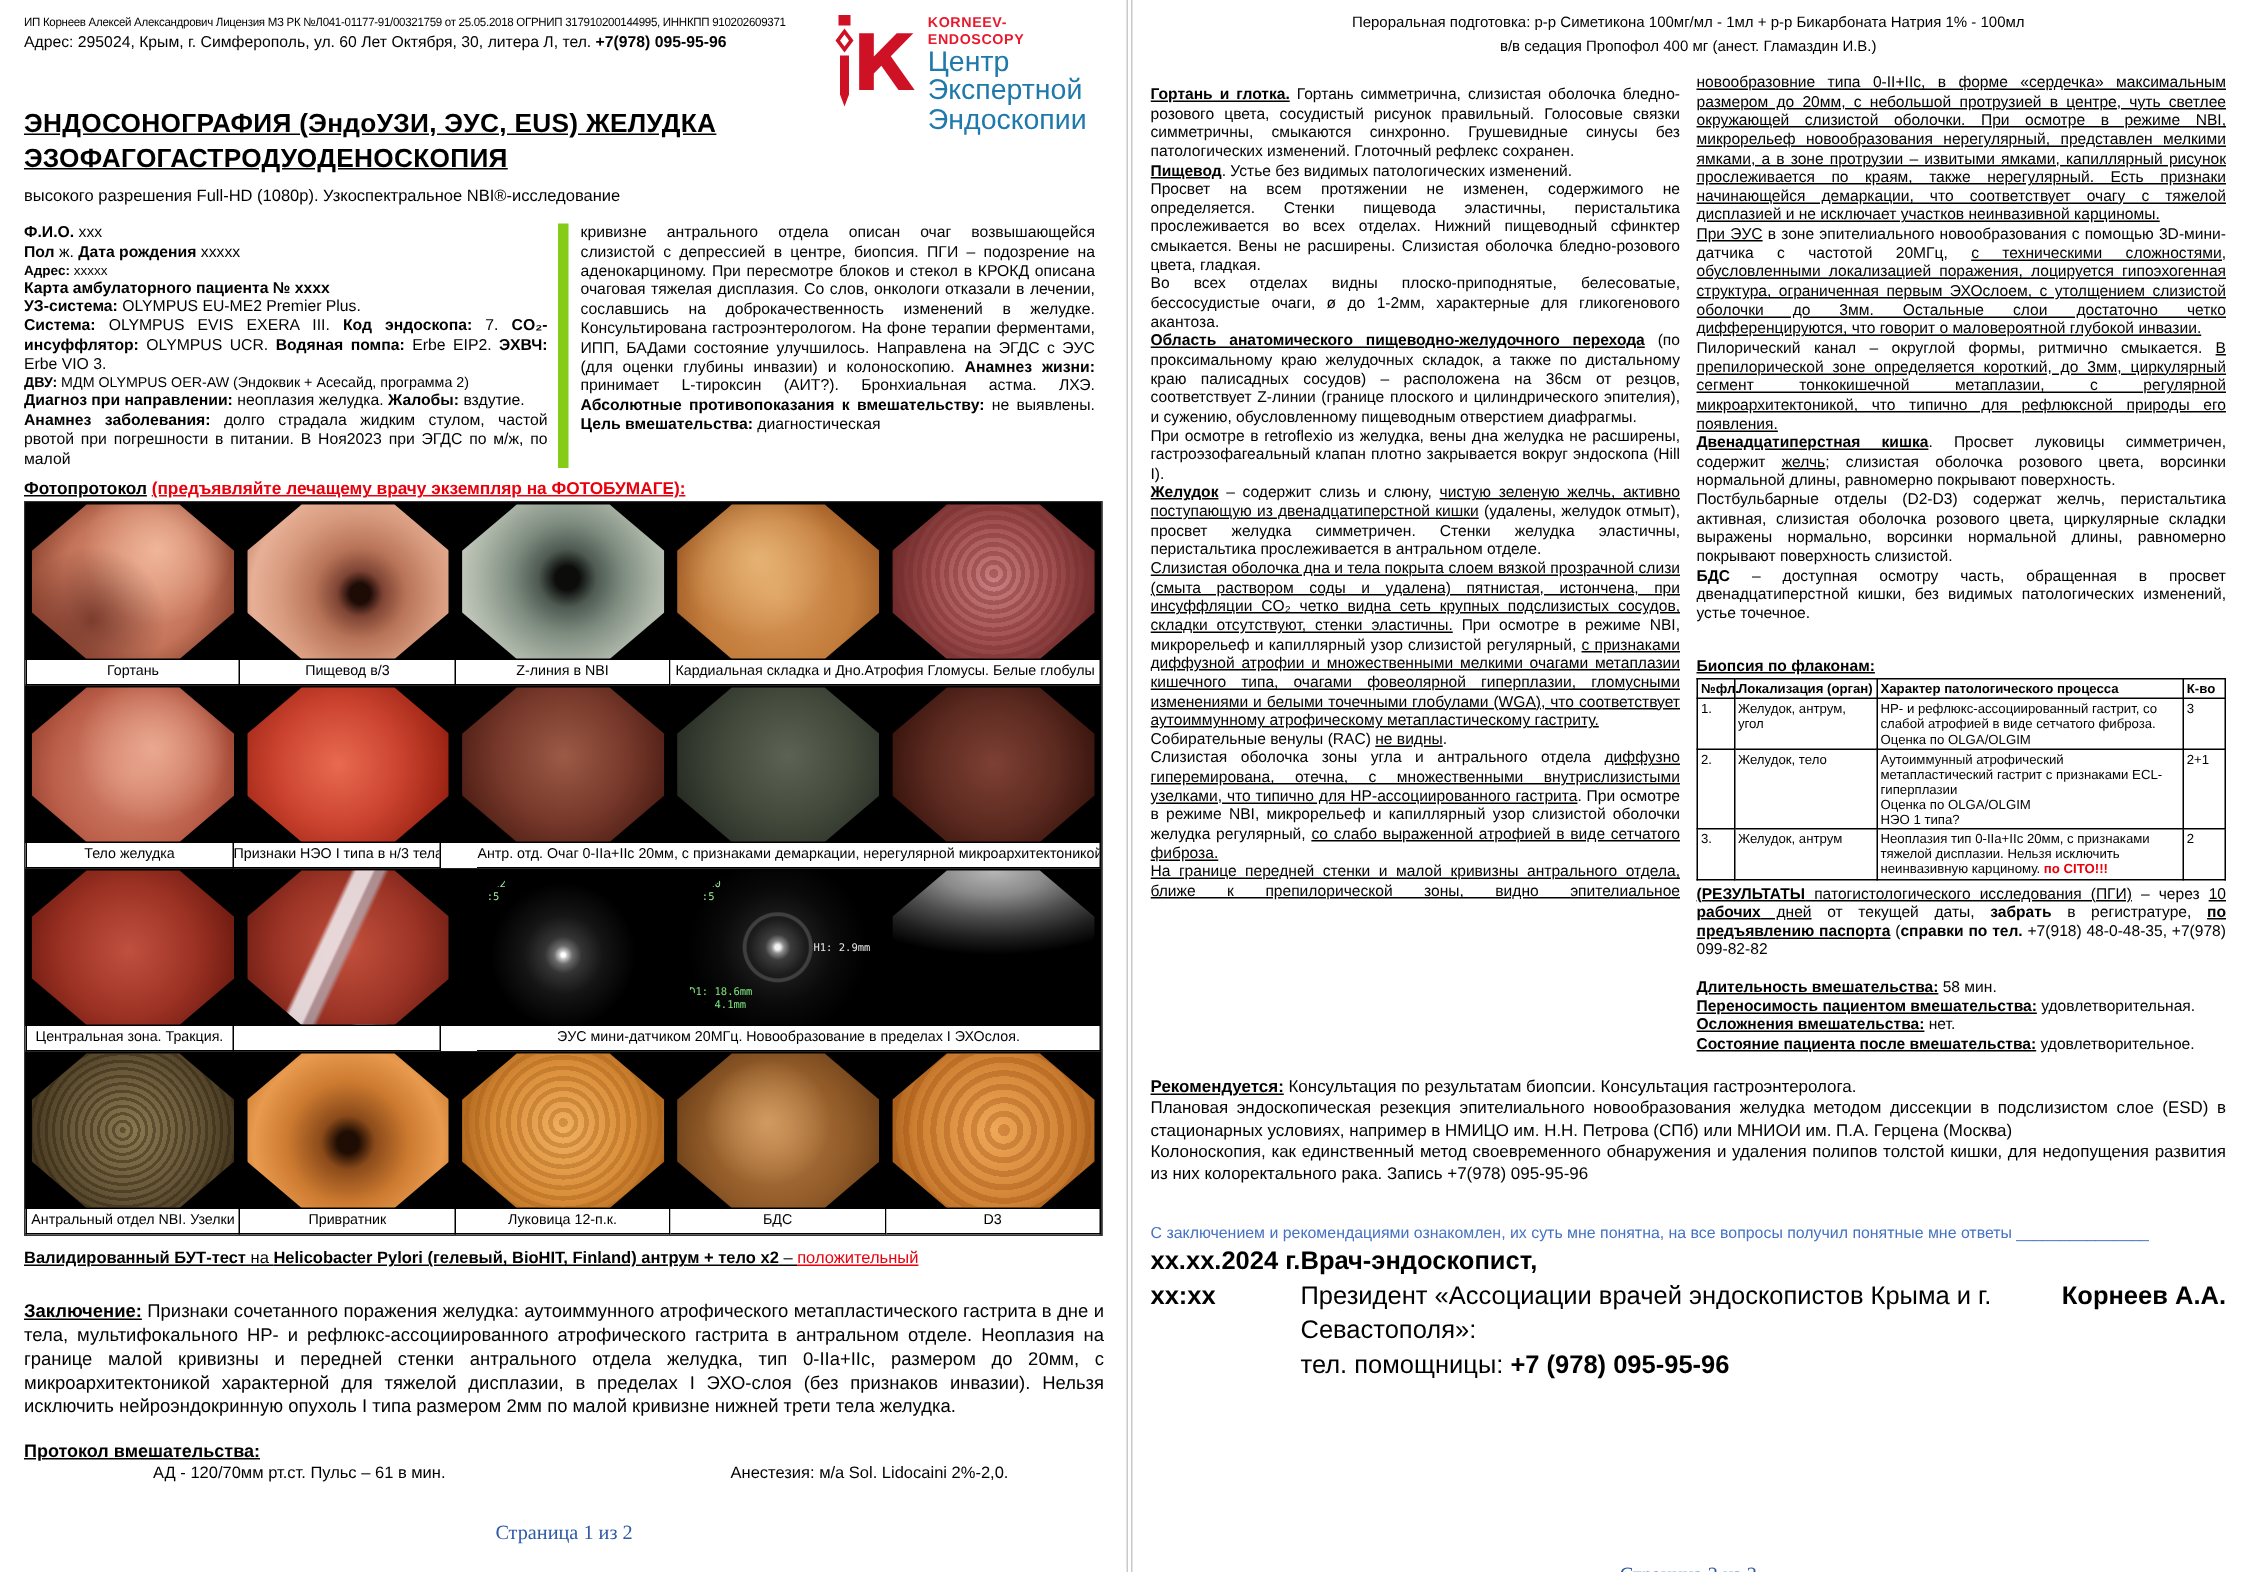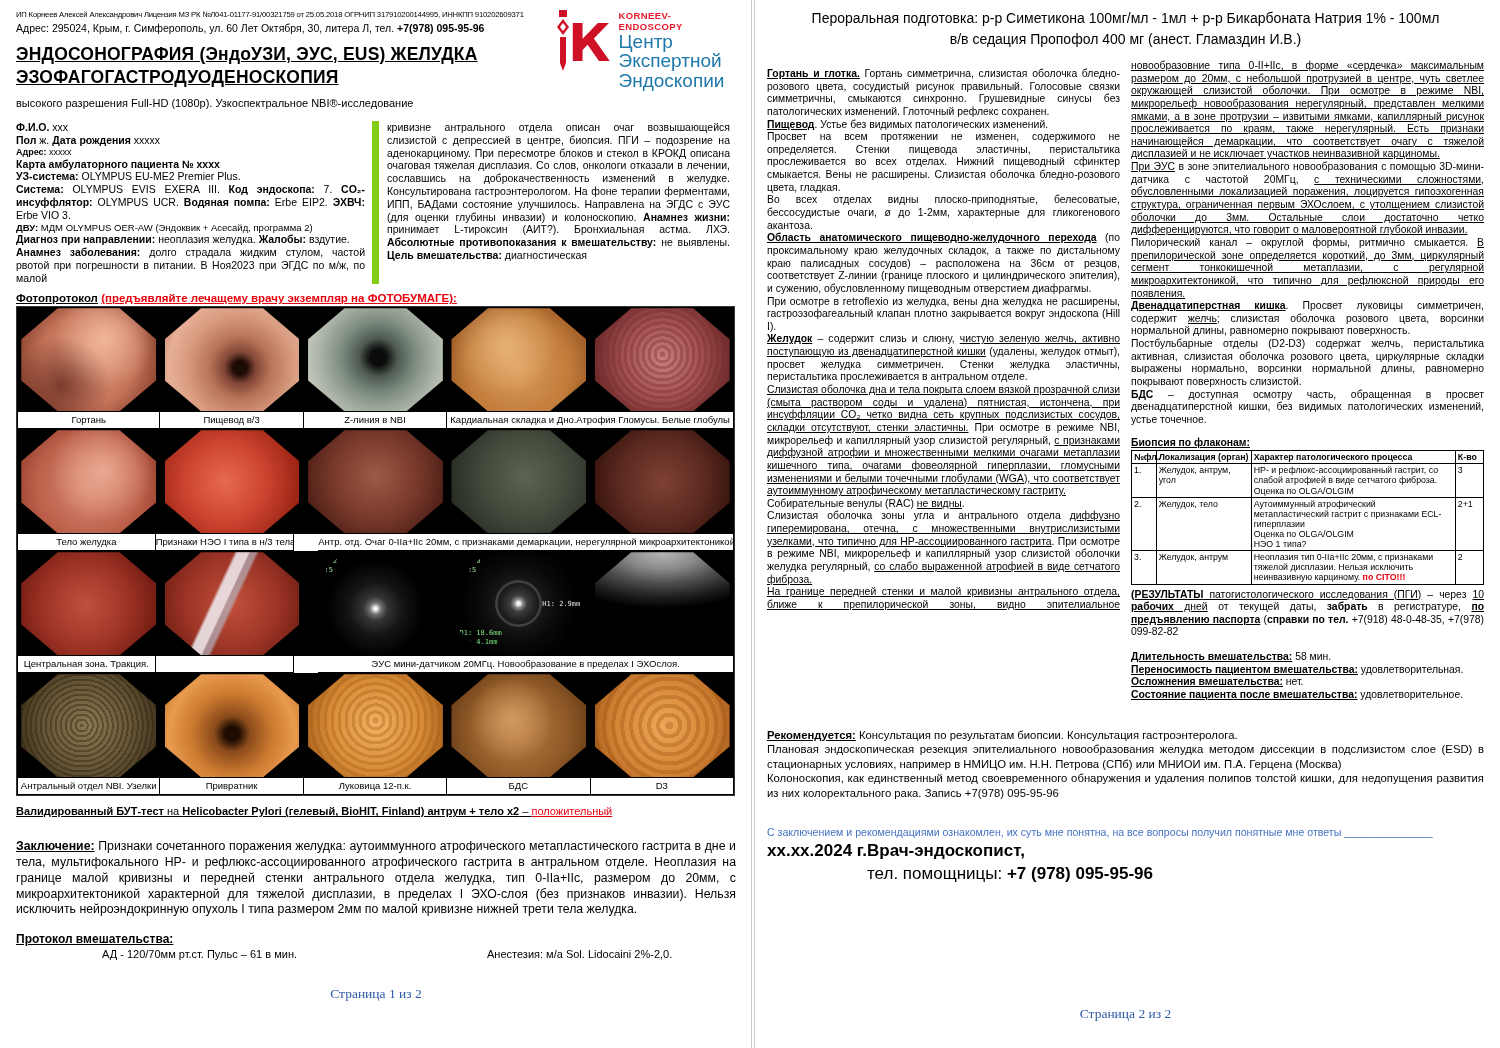--- a/index.html
+++ b/index.html
@@ -82,21 +82,21 @@
 
   .but-line { font-size:11px; margin-top:9px; }
   .conclusion { font-size:12.3px; line-height:1.28; margin-top:22px; }
   .prot-h { font-size:12px; margin-top:14px; }
   .prot-row { display:flex; font-size:11px; margin-top:2px; }
   .prot-bp { margin-left:86px; }
   .prot-an { margin-left:190px; }
   .pfooter { text-align:center; font-family:"Liberation Serif", serif; color:#2e5aa8; font-size:13.5px; margin-top:26px; }
 
   
-  .prep { text-align:center; font-size:14px; line-height:1.25; }
+  .prep { text-align:center; font-size:10px; line-height:1.25; }
   .cols2 { display:flex; gap:11px; margin-top:12px; height:658px; overflow:hidden; }
   .col2 { width:50%; }
   .col2 .p { font-size:10.4px; line-height:1.215; }
   .spread { text-align-last:justify; }
 
   table.bio { border-collapse:collapse; width:100%; margin-top:1px; table-layout:fixed; }
   table.bio th, table.bio td { border:1px solid #000; font-size:8.8px; line-height:1.15; padding:1px 2px; vertical-align:top; text-align:left; }
   table.bio th { font-weight:700; }
   .bio-c1 { width:7%; } .bio-c2 { width:27%; } .bio-c3 { width:58%; } .bio-c4 { width:8%; }
   .pre { white-space:pre-line; }
@@ -114,21 +114,21 @@
 <body>
 
 <div class="sheet">
   <div class="pagedivider"></div>
 
   <div class="page page1">
     <div class="hdr">
       <div class="hdr-left">
         <div class="license">ИП Корнеев Алексей Александрович Лицензия МЗ РК №Л041-01177-91/00321759 от 25.05.2018 ОГРНИП 317910200144995, ИННКПП 910202609371</div>
         <div class="addr"><span>Адрес: 295024, Крым, г. Симферополь, ул. 60 Лет Октября, 30, литера Л, тел. </span><span class="rs-b">+7(978) 095-95-96</span></div>
-        <div class="title" style="margin-top:10px;">ЭНДОСОНОГРАФИЯ (ЭндоУЗИ, ЭУС, EUS) ЖЕЛУДКА</div>
+        <div class="title" style="margin-top:38px;">ЭНДОСОНОГРАФИЯ (ЭндоУЗИ, ЭУС, EUS) ЖЕЛУДКА</div>
         <div class="title" style="margin-top:2px;">ЭЗОФАГОГАСТРОДУОДЕНОСКОПИЯ</div>
         <div class="subtitle">высокого разрешения Full-HD (1080p). Узкоспектральное NBI®-исследование</div>
       </div>
       <div class="logo">
         <div class="logo-mark">
           <div class="logo-needle">
             <svg width="14" height="62" viewBox="0 0 14 62">
               <rect x="3" y="0" width="8" height="7" fill="#cf1126"></rect>
               <path d="M7 9 L13 17 L7 25 L1 17 Z M7 13 L10 17 L7 21 L4 17 Z" fill="#cf1126" fill-rule="evenodd"></path>
               <path d="M4 27 h6 v26 l-3 8 l-3 -8 z" fill="#cf1126"></path>
@@ -300,21 +300,21 @@
         <div class="p spread"><span class="rs-u">На границе передней стенки и малой кривизны антрального отдела, ближе к препилорической зоны, видно эпителиальное</span></div>
       </div>
       <div class="col2">
         <div class="p"><span class="rs-u">новообразовние типа 0-II+IIc, в форме «сердечка» максимальным размером до 20мм, с небольшой протрузией в центре, чуть светлее окружающей слизистой оболочки. При осмотре в режиме NBI, микрорельеф новообразования нерегулярный, представлен мелкими ямками, а в зоне протрузии – извитыми ямками, капиллярный рисунок прослеживается по краям, также нерегулярный. Есть признаки начинающейся демаркации, что соответствует очагу с тяжелой дисплазией и не исключает участков неинвазивной карциномы.</span></div>
         <div class="p"><span class="rs-u">При ЭУС</span><span> в зоне эпителиального новообразования с помощью 3D-мини-датчика с частотой 20МГц, </span><span class="rs-u">с техническими сложностями, обусловленными локализацией поражения, лоцируется гипоэхогенная структура, ограниченная первым ЭХОслоем, с утолщением слизистой оболочки до 3мм. Остальные слои достаточно четко дифференцируются, что говорит о маловероятной глубокой инвазии.</span></div>
         <div class="p"><span>Пилорический канал – округлой формы, ритмично смыкается. </span><span class="rs-u">В препилорической зоне определяется короткий, до 3мм, циркулярный сегмент тонкокишечной метаплазии, с регулярной микроархитектоникой, что типично для рефлюксной природы его появления.</span></div>
         <div class="p"><span class="rs-b rs-u">Двенадцатиперстная кишка</span><span>. Просвет луковицы симметричен, содержит </span><span class="rs-u">желчь</span><span>; слизистая оболочка розового цвета, ворсинки нормальной длины, равномерно покрывают поверхность.</span></div>
         <div class="p"><span>Постбульбарные отделы (D2-D3) содержат желчь, перистальтика активная, слизистая оболочка розового цвета, циркулярные складки выражены нормально, ворсинки нормальной длины, равномерно покрывают поверхность слизистой.</span></div>
         <div class="p"><span class="rs-b">БДС</span><span> – доступная осмотру часть, обращенная в просвет двенадцатиперстной кишки, без видимых патологических изменений, устье точечное.</span></div>
 
-        <div class="p" style="margin-top:10px;"><span class="rs-b rs-u">Биопсия по флаконам:</span></div>
+        <div class="p" style="margin-top:22px;"><span class="rs-b rs-u">Биопсия по флаконам:</span></div>
         <table class="bio">
           <colgroup>
               <col class="bio-c1">
               <col class="bio-c2">
               <col class="bio-c3">
               <col class="bio-c4">
             </colgroup>
           <tbody>
               <tr>
             <th>№фл.</th>
@@ -361,19 +361,24 @@
       <div class="p rec">Колоноскопия, как единственный метод своевременного обнаружения и удаления полипов толстой кишки, для недопущения развития из них колоректального рака. Запись +7(978) 095-95-96</div>
     </div>
 
     <div class="consent">С заключением и рекомендациями ознакомлен, их суть мне понятна, на все вопросы получил понятные мне ответы _______________</div>
 
     <div class="sigrow mt2">
       <div class="sig-l">хх.хх.2024 г.</div>
       <div class="sig-m" style="font-weight:700;">Врач-эндоскопист,</div>
     </div>
     <div class="sigrow">
+      <div class="sig-l">хх:хх</div>
+      <div class="sig-m">Президент «Ассоциации врачей эндоскопистов Крыма и г. Севастополя»:</div>
+      <div class="sig-r">Корнеев А.А.</div>
+    </div>
+    <div class="sigrow">
       <div class="sig-l"></div>
       <div class="sig-m"><span>тел. помощницы: </span><span class="rs-b">+7 (978) 095-95-96</span></div>
     </div>
 
     <div class="pfooter" style="margin-top:120px;">Страница 2 из 2</div>
   </div>
 </div>
 
 </body></html>

